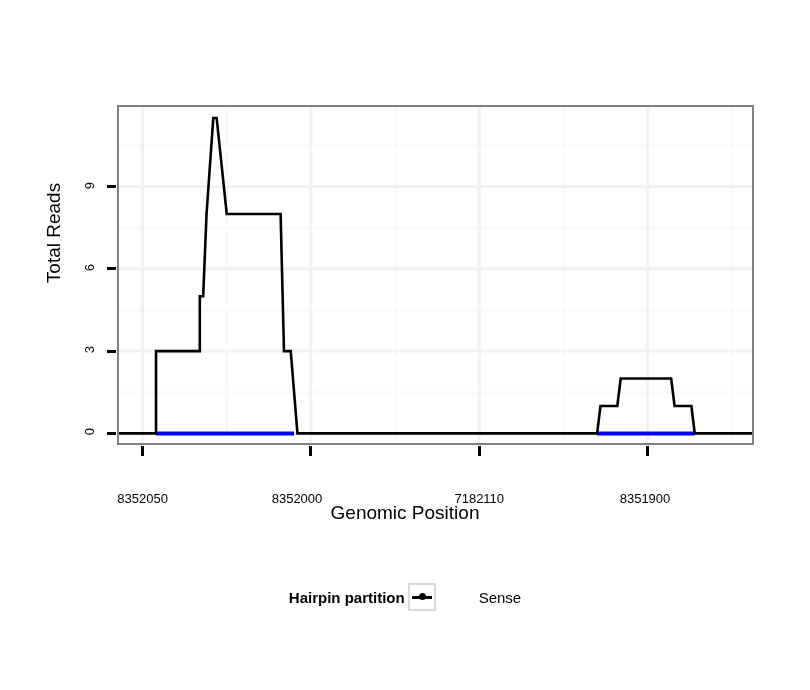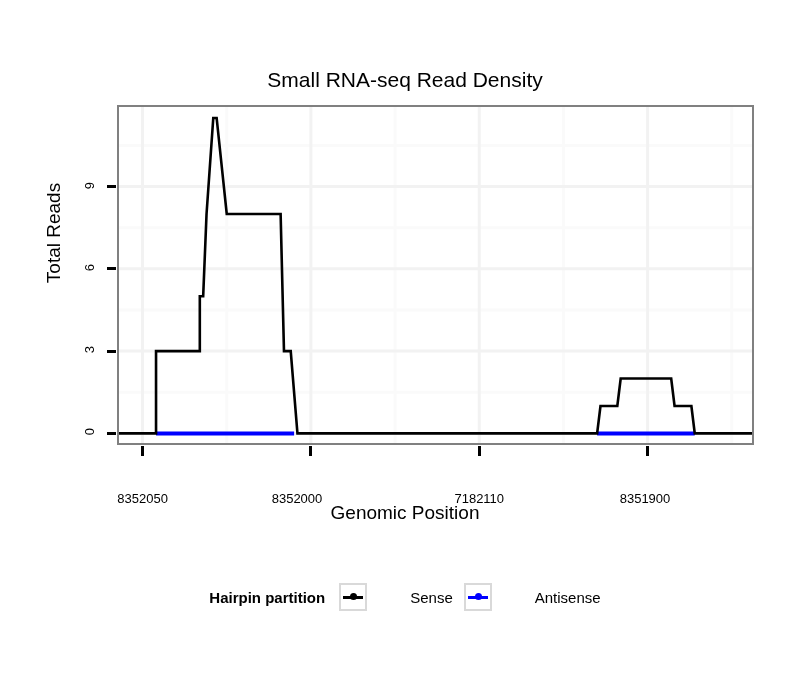--- a/index.html
+++ b/index.html
@@ -106,21 +106,20 @@
 
   
   #legend {
     position: absolute;
     left: 0;
     top: 583px;
     width: 810px;
     display: flex;
     align-items: center;
     justify-content: center;
-    gap: 11px;
   }
   #legend-title {
     font-size: 15px;
     font-weight: bold;
     color: #000000;
     margin-right: 3px;
   }
   .legend-entry {
     display: flex;
     align-items: center;
@@ -153,21 +152,20 @@
     font-size: 15px;
     color: #000000;
     margin-left: 36px;
   }
 </style>
 </head>
 <body>
 
 <div id="figure">
 
-  <div id="chart-title">Small RNA-seq Read Density</div>
 
   <div id="y-axis-title">Total Reads</div>
 
   <div id="y-axis-group">
       <div class="y-tick-mark" style="left: 107px; top: 431.9px;"></div>
       <div class="y-tick-label" style="left: 74px; top: 424.4px;">0</div>
       <div class="y-tick-mark" style="left: 107px; top: 349.614px;"></div>
       <div class="y-tick-label" style="left: 74px; top: 342.114px;">3</div>
       <div class="y-tick-mark" style="left: 107px; top: 267.329px;"></div>
       <div class="y-tick-label" style="left: 74px; top: 259.829px;">6</div>
@@ -224,22 +222,15 @@
     <span id="legend-title">Hairpin partition</span>
 
     <span class="legend-entry">
       <span class="legend-key">
         <span class="keyline" id="key-line-sense" style="background: rgb(0, 0, 0);"></span>
         <span class="keydot" id="key-dot-sense" style="background: rgb(0, 0, 0);"></span>
       </span>
       <span class="legend-label">Sense</span>
     </span>
 
-    <span class="legend-entry">
-      <span class="legend-key">
-        <span class="keyline" id="key-line-antisense" style="background: rgb(0, 0, 255);"></span>
-        <span class="keydot" id="key-dot-antisense" style="background: rgb(0, 0, 255);"></span>
-      </span>
-      <span class="legend-label">Antisense</span>
-    </span>
   </div>
 
 </div>
 
 </body></html>

